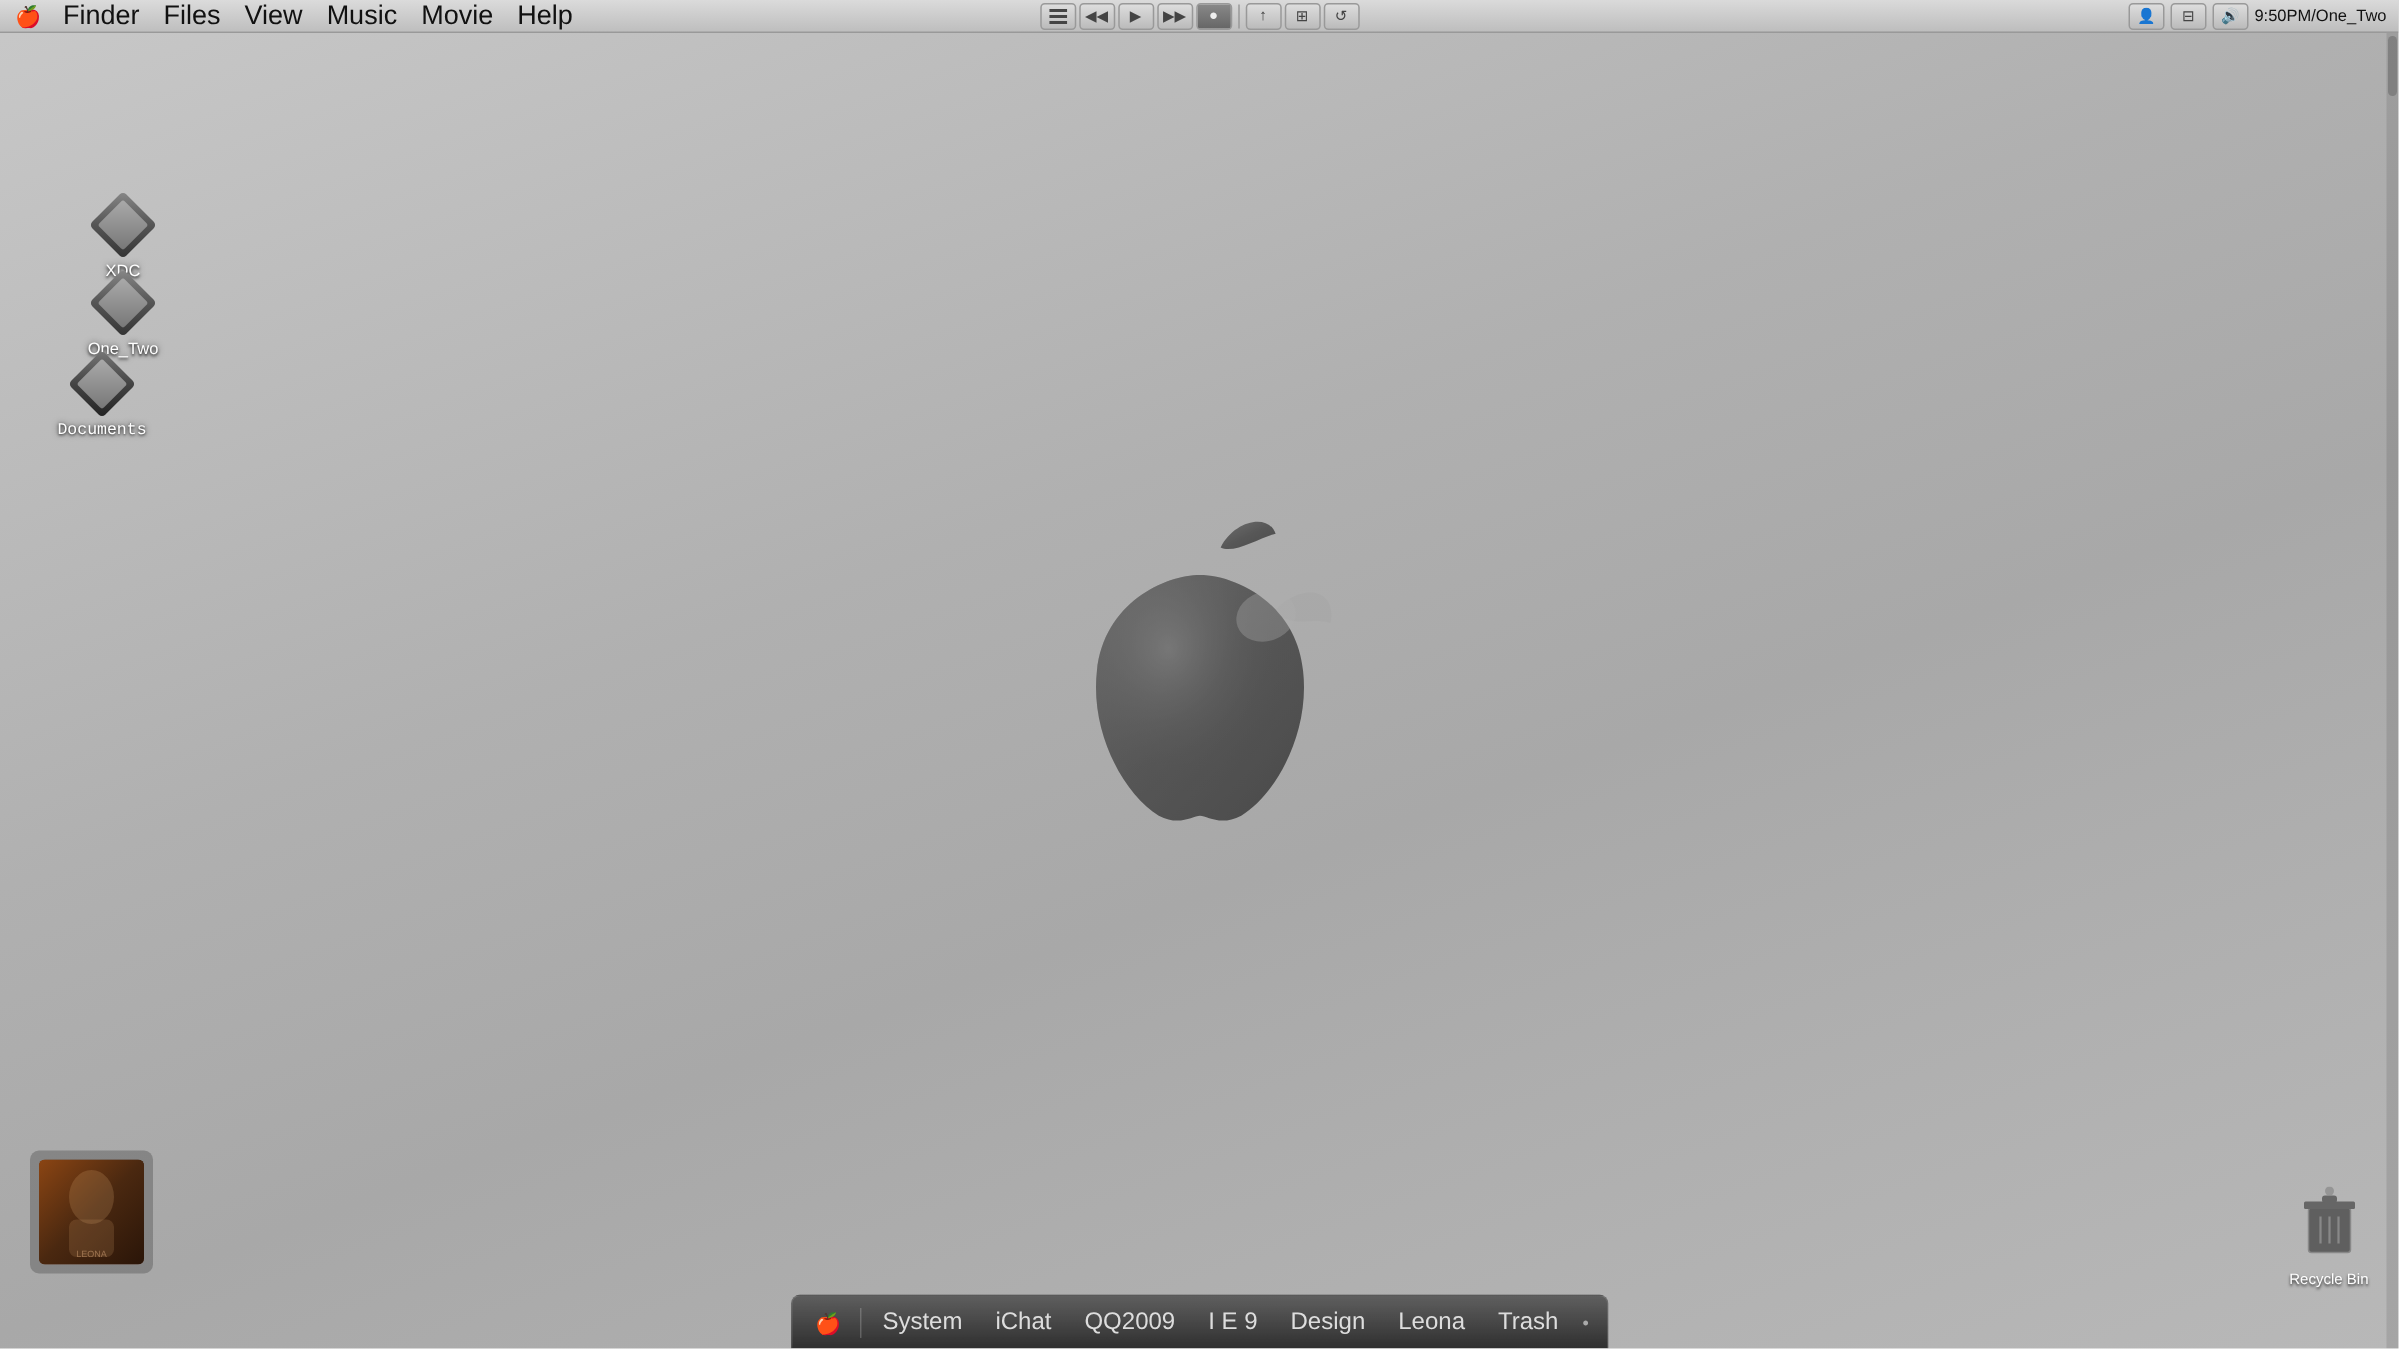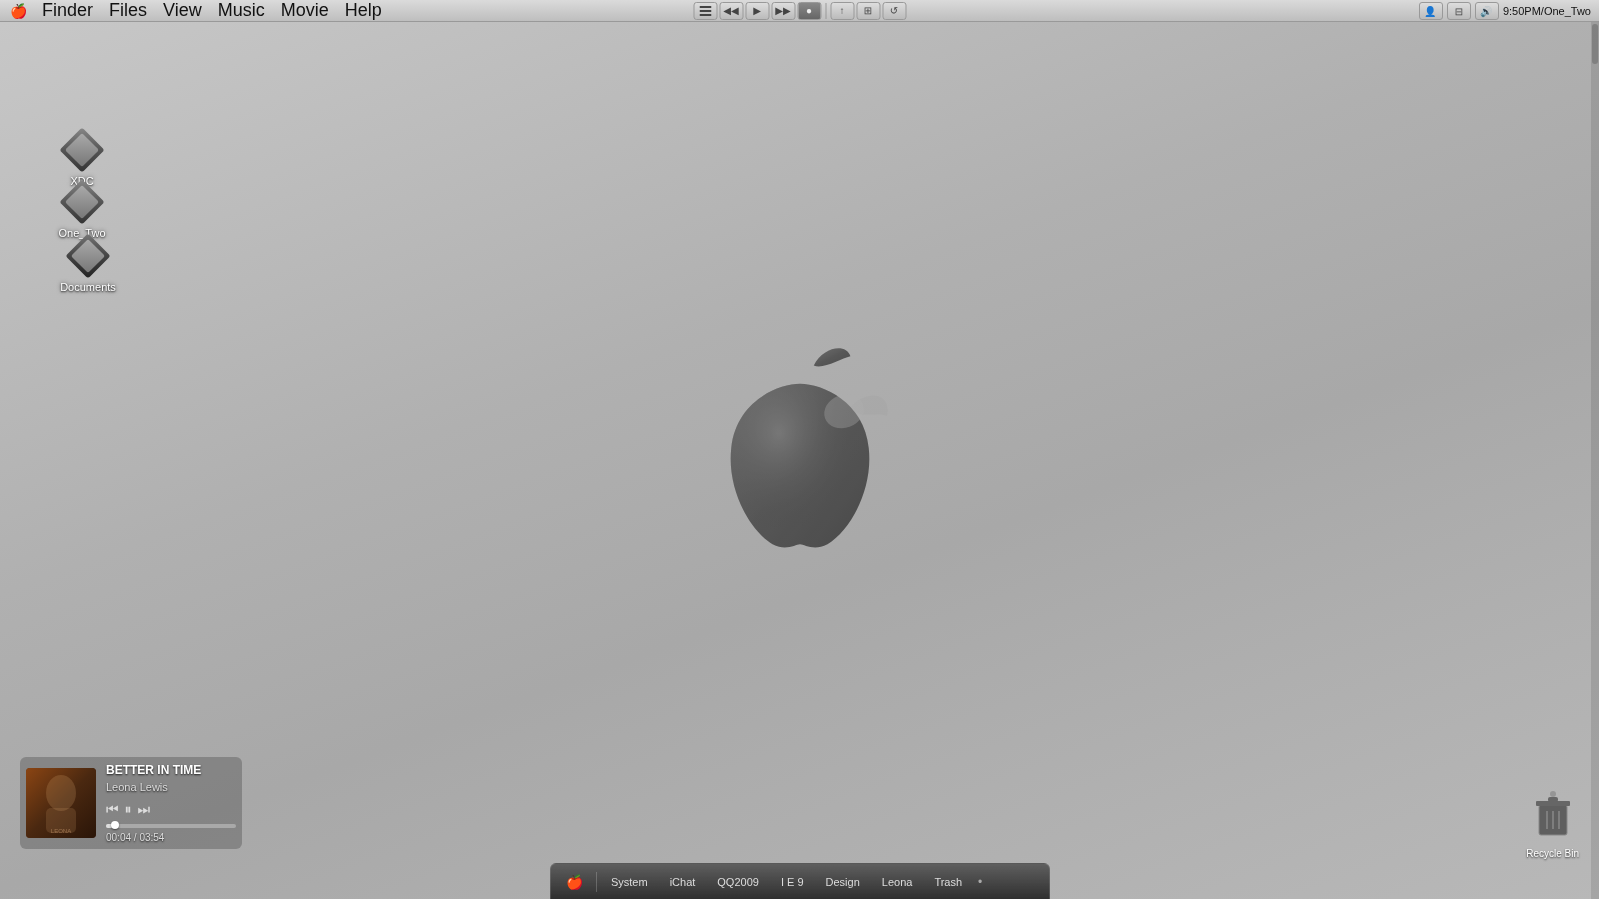--- a/index.html
+++ b/index.html
@@ -289,21 +289,21 @@
       padding: 0 8px;
       gap: 2px;
       border-top: 1px solid rgba(150,150,150,0.4);
       border-left: 1px solid rgba(150,150,150,0.3);
       border-right: 1px solid rgba(150,150,150,0.3);
       min-width: 500px;
     }
 
     .taskbar-item {
       padding: 4px 10px;
-      font-size: 11px;
+      font-size: 16px;
       color: #ddd;
       cursor: pointer;
       border-radius: 4px;
       display: flex;
       align-items: center;
       gap: 4px;
       white-space: nowrap;
     }
 
     .taskbar-apple {
@@ -419,21 +419,21 @@
   <div class="icon-label">XDC</div>
 </div>
 
 <div class="desktop-icon" style="top: 182px; left: 42px; align-items: center;">
   <div class="icon-img">
     <div class="diamond-icon"></div>
   </div>
   <div class="icon-label">One_Two</div>
 </div>
 
-<div class="desktop-icon" style="top: 236px; left: 48px;">
+<div class="desktop-icon" style="top: 236px; left: 28px; font-family: Liberation Mono, monospace;">
   <div class="icon-img">
     <div class="diamond-icon" style="background: linear-gradient(135deg, #777 0%, #444 50%, #222 100%);"></div>
   </div>
   <div class="icon-label">Documents</div>
 </div>
 
 <div class="apple-center">
   <svg class="apple-svg" viewBox="0 0 200 240" xmlns="http://www.w3.org/2000/svg">
     <defs>
       <linearGradient id="appleGrad" x1="0%" y1="0%" x2="100%" y2="100%">
@@ -482,38 +482,20 @@
           </linearGradient>
         </defs>
         <rect width="70" height="70" fill="url(#albumGrad)"></rect>
 
         <ellipse cx="35" cy="25" rx="15" ry="18" fill="rgba(200,150,100,0.25)"></ellipse>
         <rect x="20" y="40" width="30" height="25" rx="5" fill="rgba(200,150,100,0.2)"></rect>
         <text x="35" y="65" text-anchor="middle" fill="rgba(255,200,150,0.4)" font-size="6">LEONA</text>
       </svg>
     </div>
   </div>
-  <div class="player-info">
-    <div class="song-title">BETTER IN TIME</div>
-    <div class="artist-name">Leona Lewis</div>
-    <div class="player-controls">
-      <button class="ctrl-btn">⏮</button>
-      <button class="ctrl-btn">⏸</button>
-      <button class="ctrl-btn">⏭</button>
-    </div>
-    <div class="progress-bar">
-      <div class="progress-fill"></div>
-      <div class="progress-knob"></div>
-    </div>
-    <div class="time-display">
-      <span>00:04</span>
-      <span> / </span>
-      <span>03:54</span>
-    </div>
-  </div>
 </div>
 
 <div class="taskbar">
   <div class="taskbar-apple">🍎</div>
   <div class="taskbar-separator"></div>
   <div class="taskbar-item">System</div>
   <div class="taskbar-item">iChat</div>
   <div class="taskbar-item">QQ2009</div>
   <div class="taskbar-item">I E 9</div>
   <div class="taskbar-item">Design</div>

